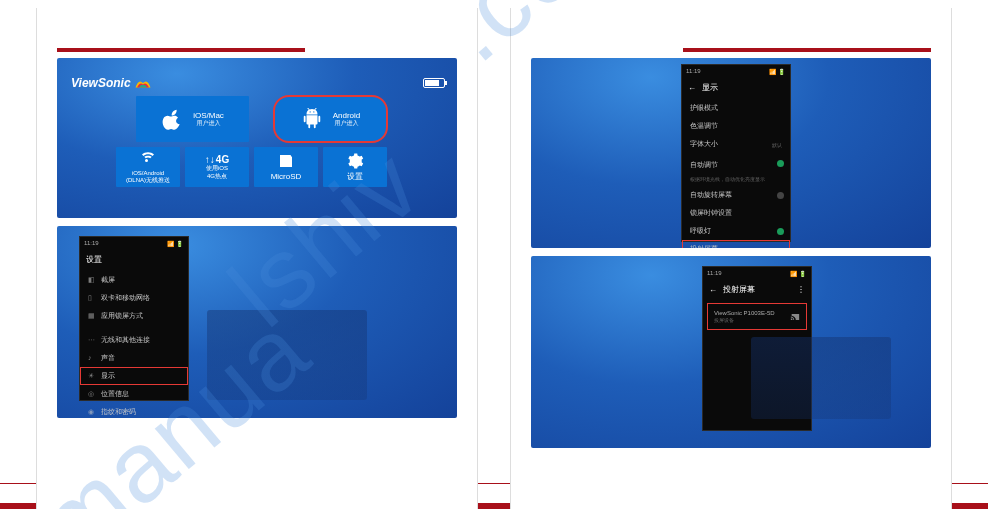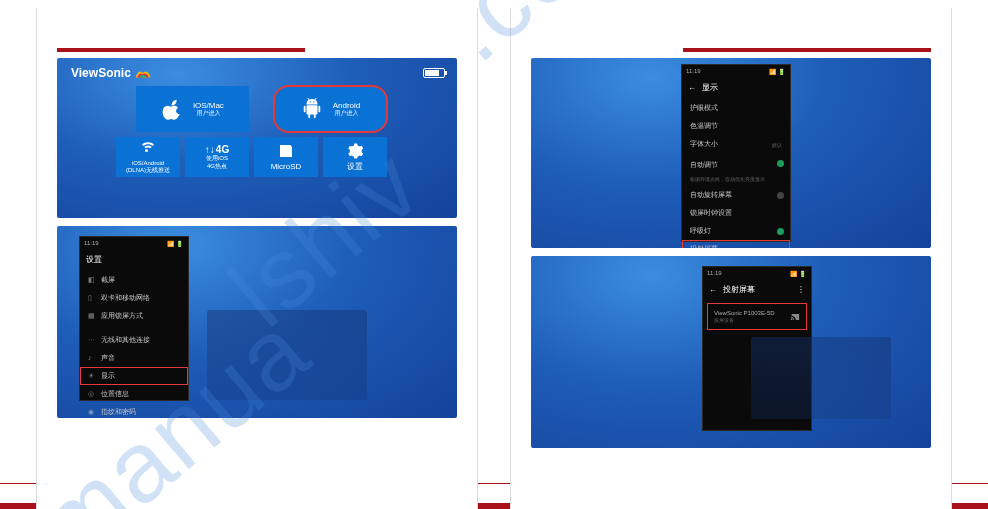--- a/index.html
+++ b/index.html
@@ -8,21 +8,21 @@
   .page-container { display: flex; width: 988px; height: 509px; padding: 8px 36px 0 36px; gap: 32px; position: relative; }
   .page { flex: 1; background: #fff; border-left: 1px solid #ddd; border-right: 1px solid #ddd; padding: 18px 20px 0 20px; position: relative; z-index: 1; }
   .hr-top { height: 4px; background: #a8101a; margin: 22px 0 0 0; width: 62%; }
   .hr-top.right { margin-left: auto; }
   .screenshot { margin-top: 6px; border-radius: 2px; overflow: hidden; }
   .desktop-bg { background: radial-gradient(ellipse at 30% 10%, #3a8de0 0%, #1e5db8 45%, #14429a 100%); position: relative; }
   .footer-bar { position: absolute; left:0; right:0; bottom:0; height:26px; border-bottom: 6px solid #a8101a; border-top: 1px solid #a8101a; background: rgba(255,255,255,0.02); }
 
   
   .sc1 { height: 160px; }
-  .logo-row { display:flex; justify-content:space-between; align-items:center; padding: 8px 12px 0 14px; }
+  .logo-row { display:flex; justify-content:space-between; align-items:center; padding: 18px 12px 0 14px; font-style: italic; }
   .logo { color:#fff; font-weight:bold; font-size:12px; display:flex; align-items:center; gap:3px; }
   .logo svg { width:18px; height:12px; }
   .battery { width:22px; height:10px; border:1px solid #fff; border-radius:2px; position:relative; }
   .battery::after { content:''; position:absolute; right:-3px; top:2px; width:2px; height:4px; background:#fff; }
   .battery::before { content:''; position:absolute; left:1px; top:1px; width:14px; height:6px; background:#fff; }
   .tile-grid { width: 282px; margin: 6px auto 0; display:grid; grid-template-columns: 64px 64px 64px 64px; grid-template-rows: 46px 40px; gap:5px; }
   .tile { background:#0a72d4; color:#fff; display:flex; flex-direction:column; align-items:center; justify-content:center; font-size:8px; border-radius:1px; }
   .tile.big { grid-column: span 2; flex-direction: row; gap:10px; justify-content:center; padding:0 6px;margin-left:20px; }
   .tile.selected { outline:2px solid #e53935; outline-offset:-1px;border-radius:15px; }
   .tile-label { text-align:center; line-height:1.2; }

